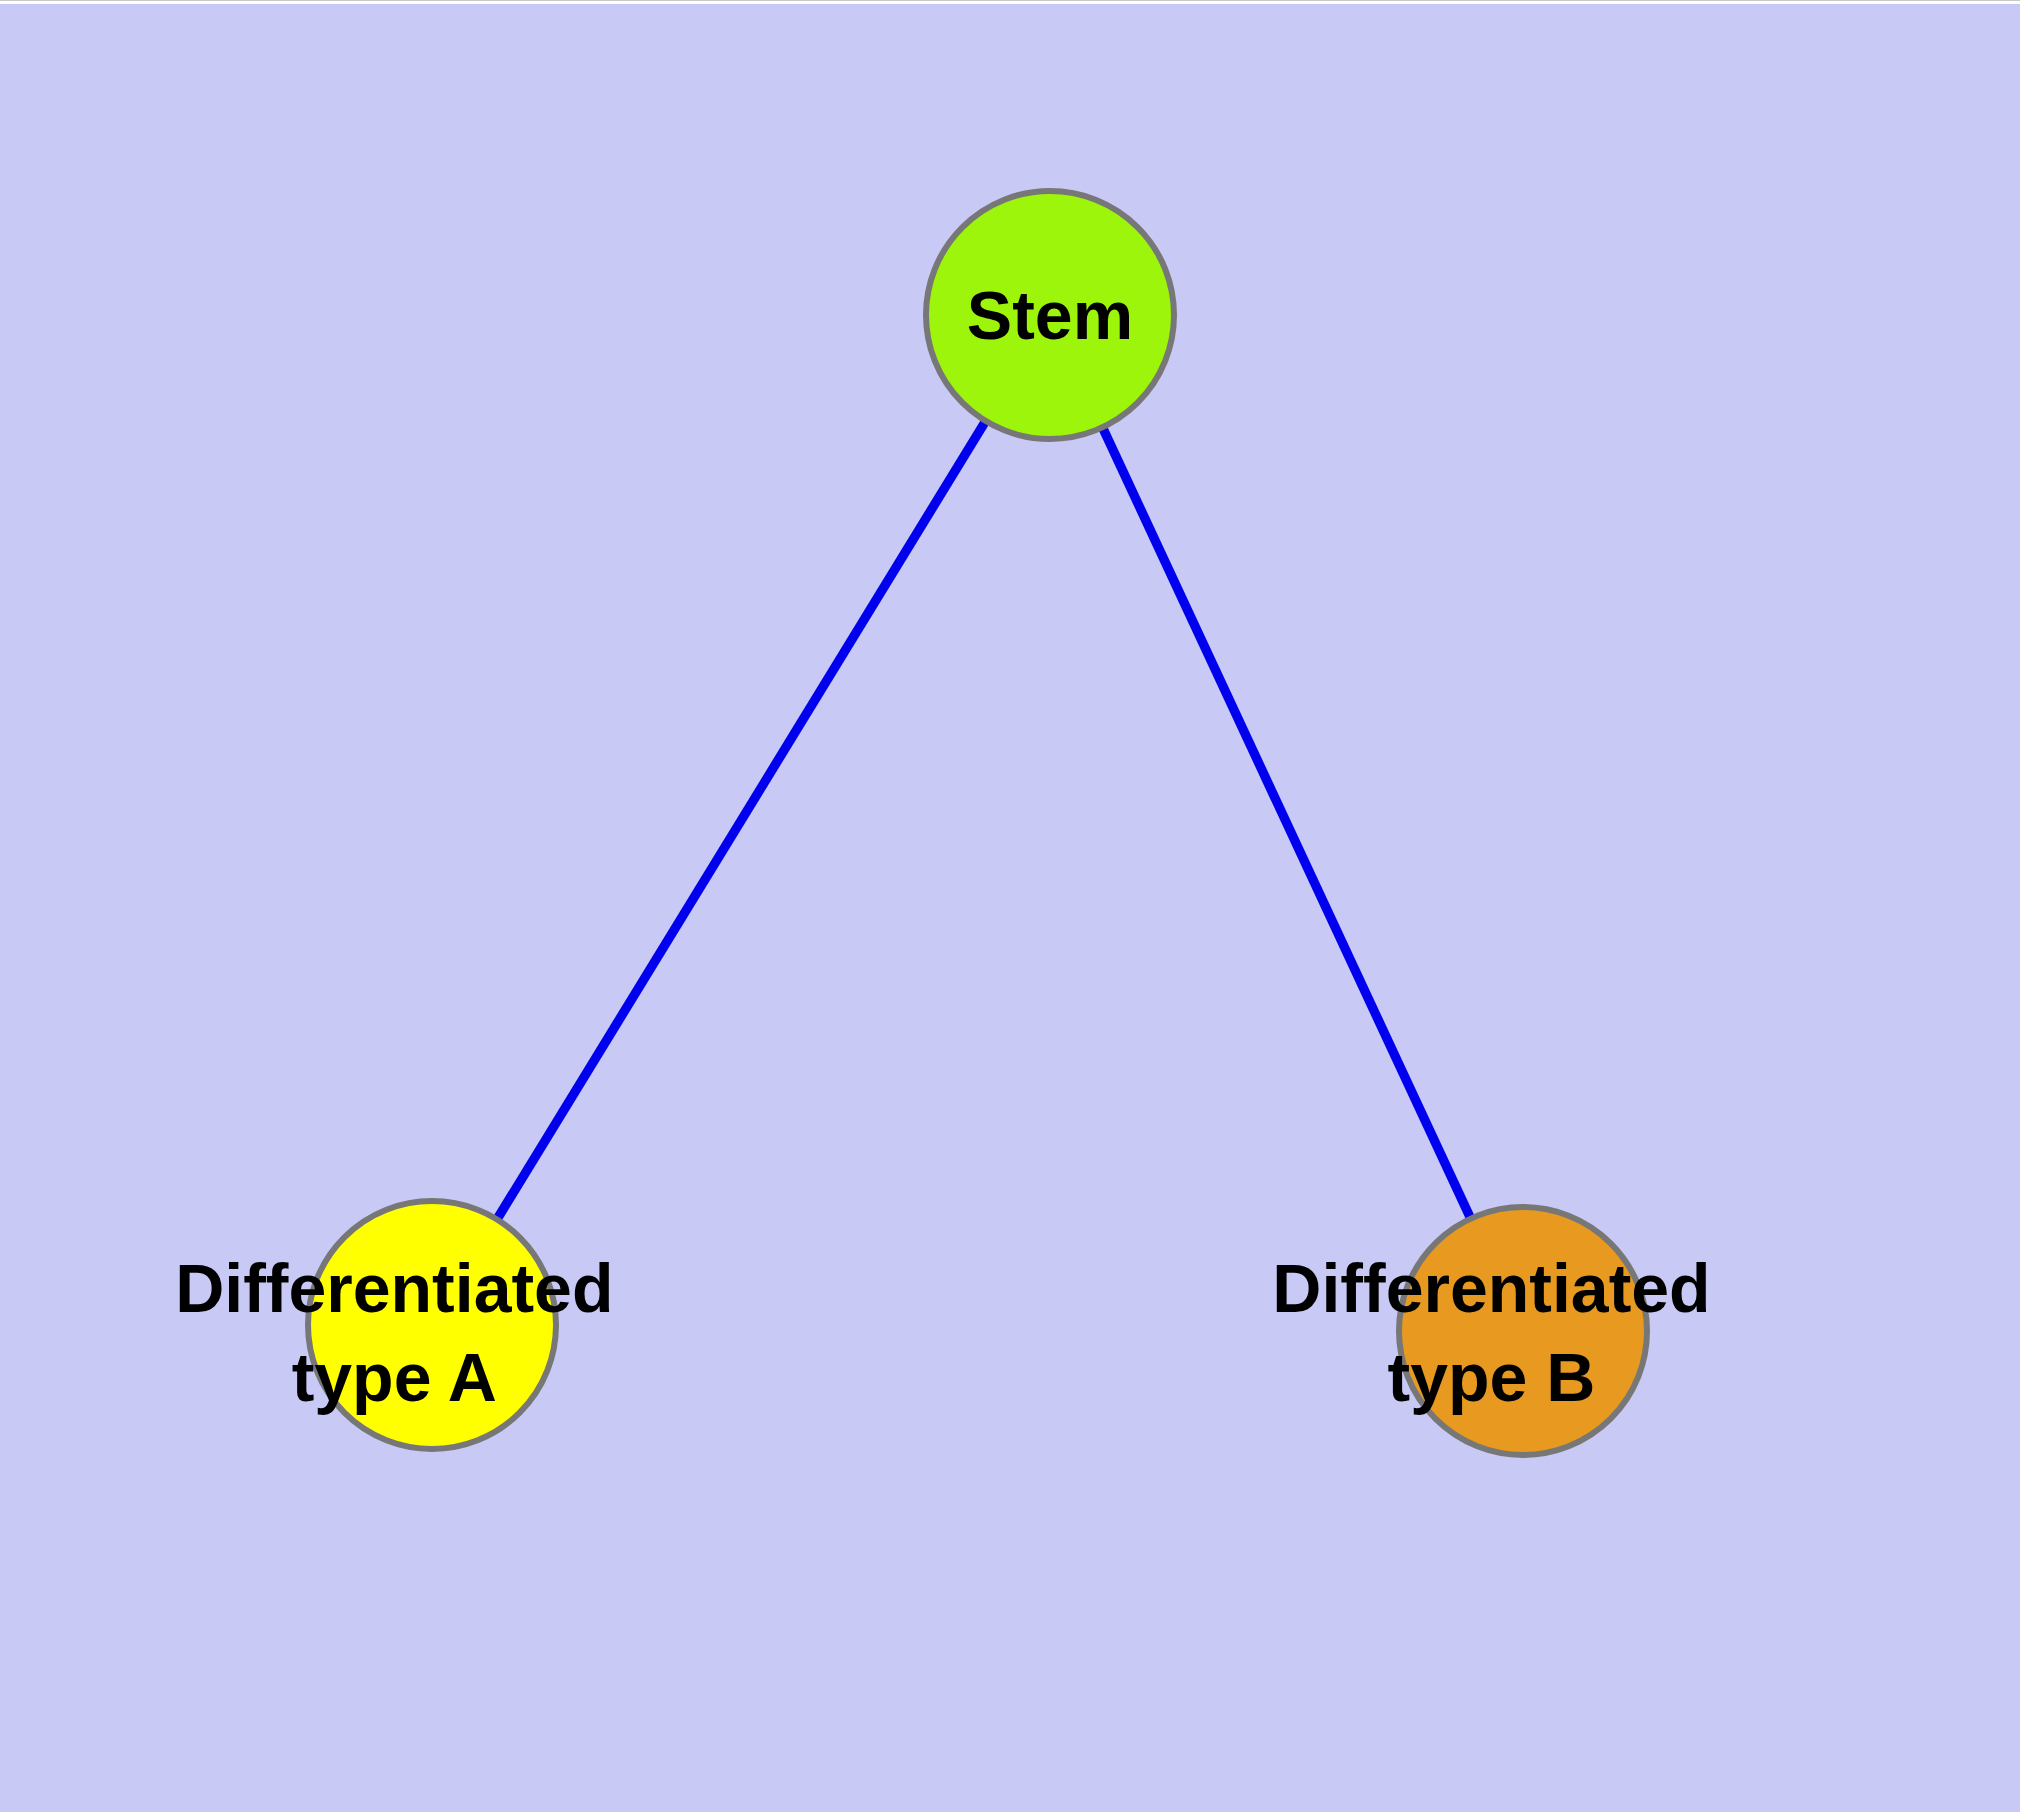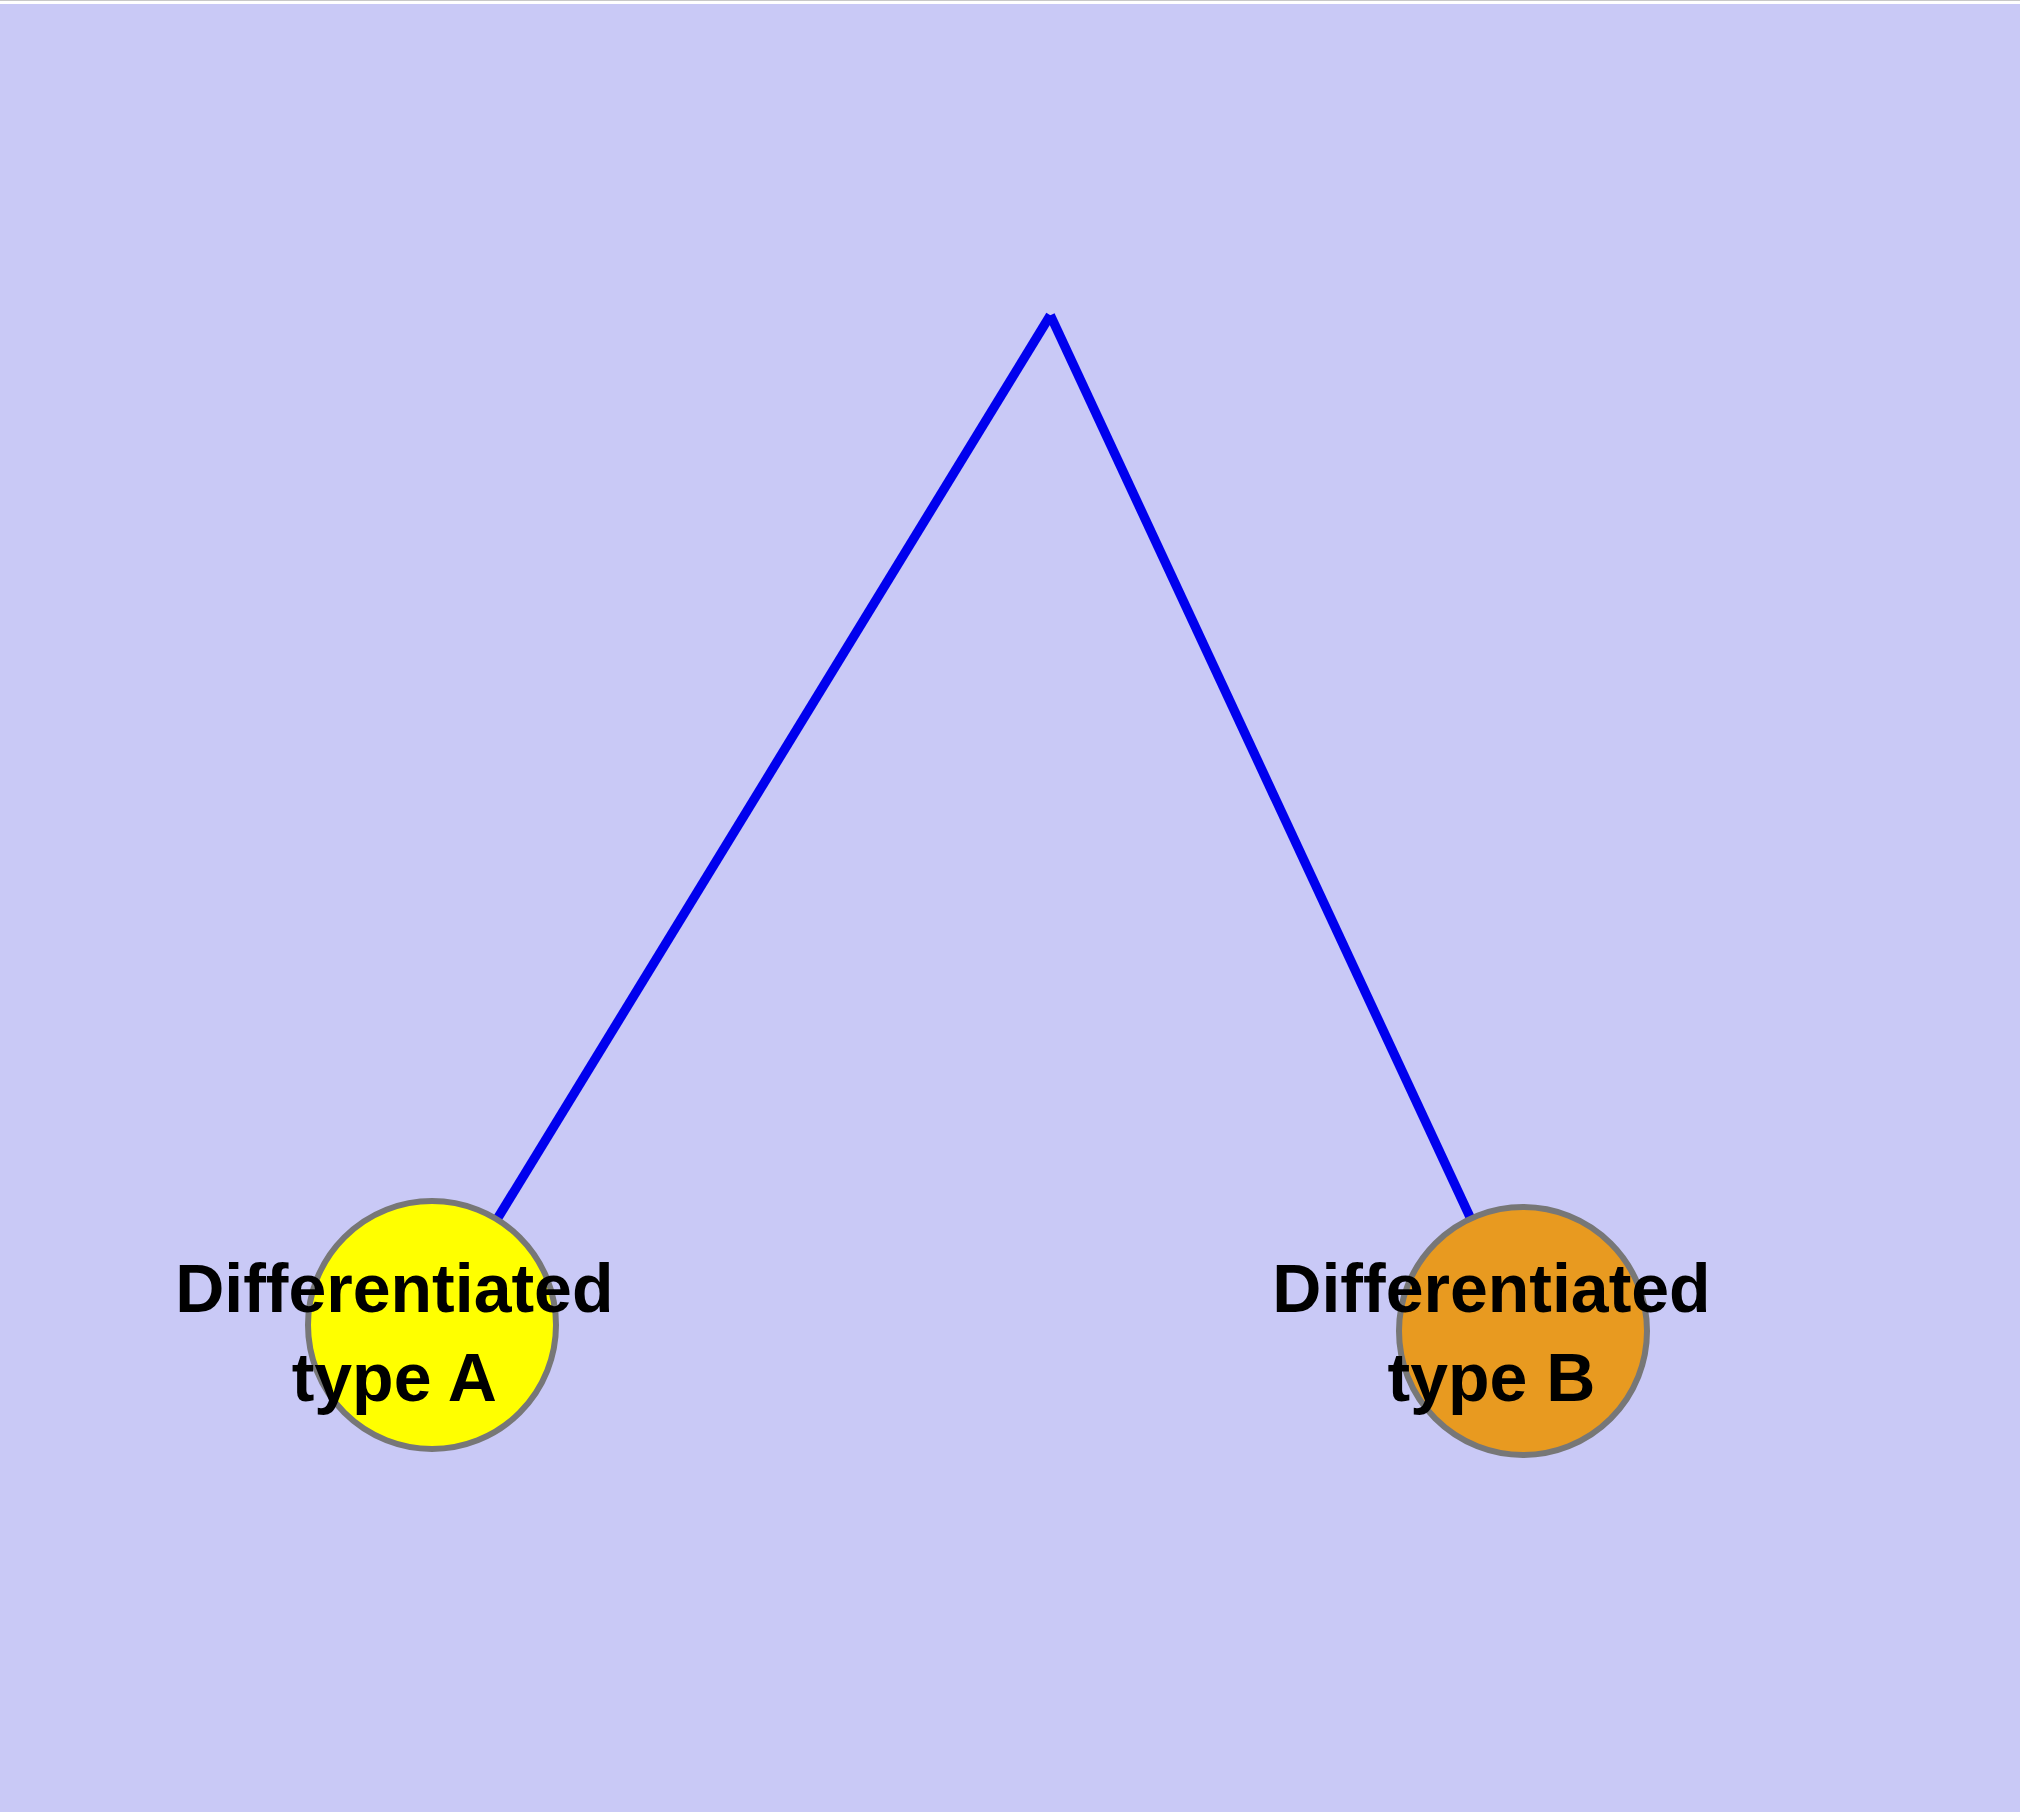--- a/index.html
+++ b/index.html
@@ -75,20 +75,23 @@
 
 <div class="canvas" style="background-color: rgb(201, 201, 246);">
 
   <div class="top-strip"></div>
 
   <svg class="edges" viewBox="0 0 2384 2138" xmlns="http://www.w3.org/2000/svg">
     <line class="edge" x1="1239" y1="372" x2="510" y2="1563" stroke="#0000EE"></line>
     <line class="edge" x1="1239" y1="372" x2="1797" y2="1571" stroke="#0000EE"></line>
   </svg>
 
+  <div class="node node-stem" style="background-color: rgb(156, 245, 10); border-color: rgb(119, 119, 119);">
+    <span class="stem-label">Stem</span>
+  </div>
 
   <div class="node node-type-a" style="background-color: rgb(255, 255, 0); border-color: rgb(119, 119, 119);"></div>
 
   <div class="node node-type-b" style="background-color: rgb(232, 154, 32); border-color: rgb(119, 119, 119);"></div>
 
   <div class="node-label label-a">Differentiated
 type A</div>
 
   <div class="node-label label-b">Differentiated
 type B</div>

